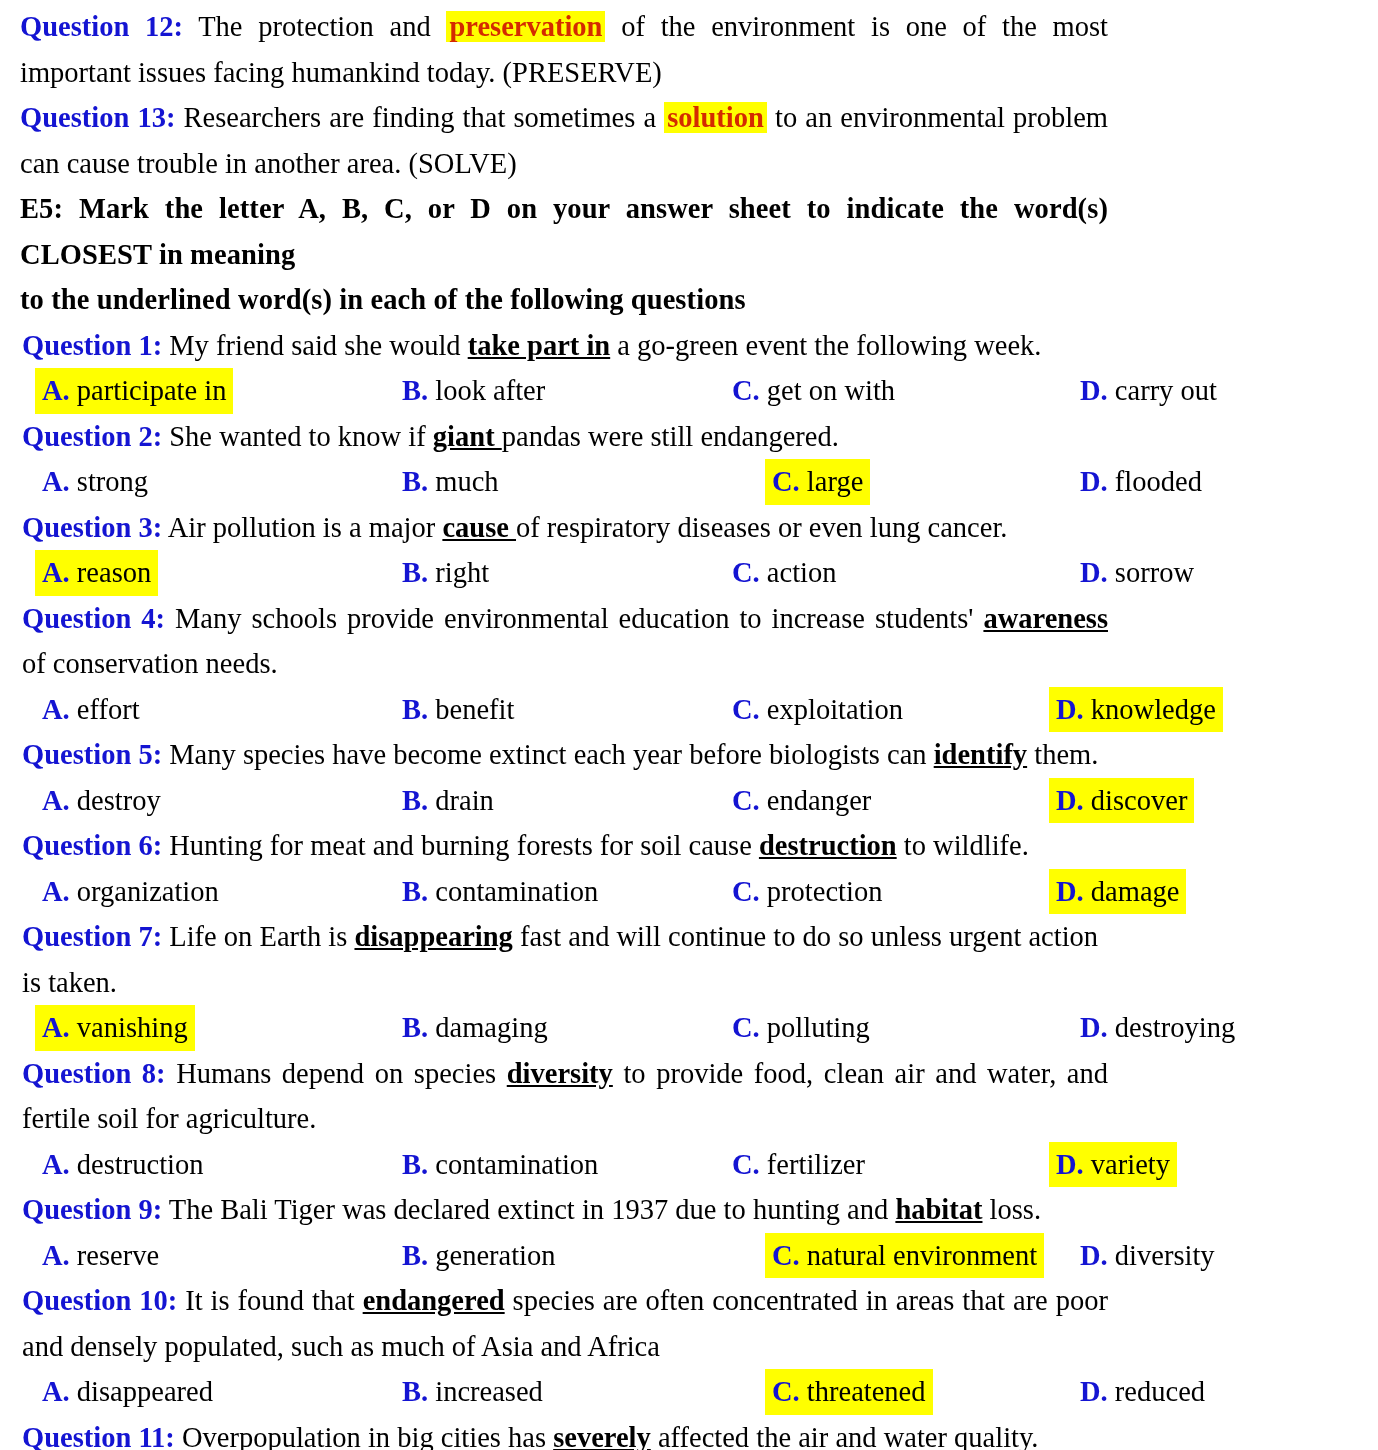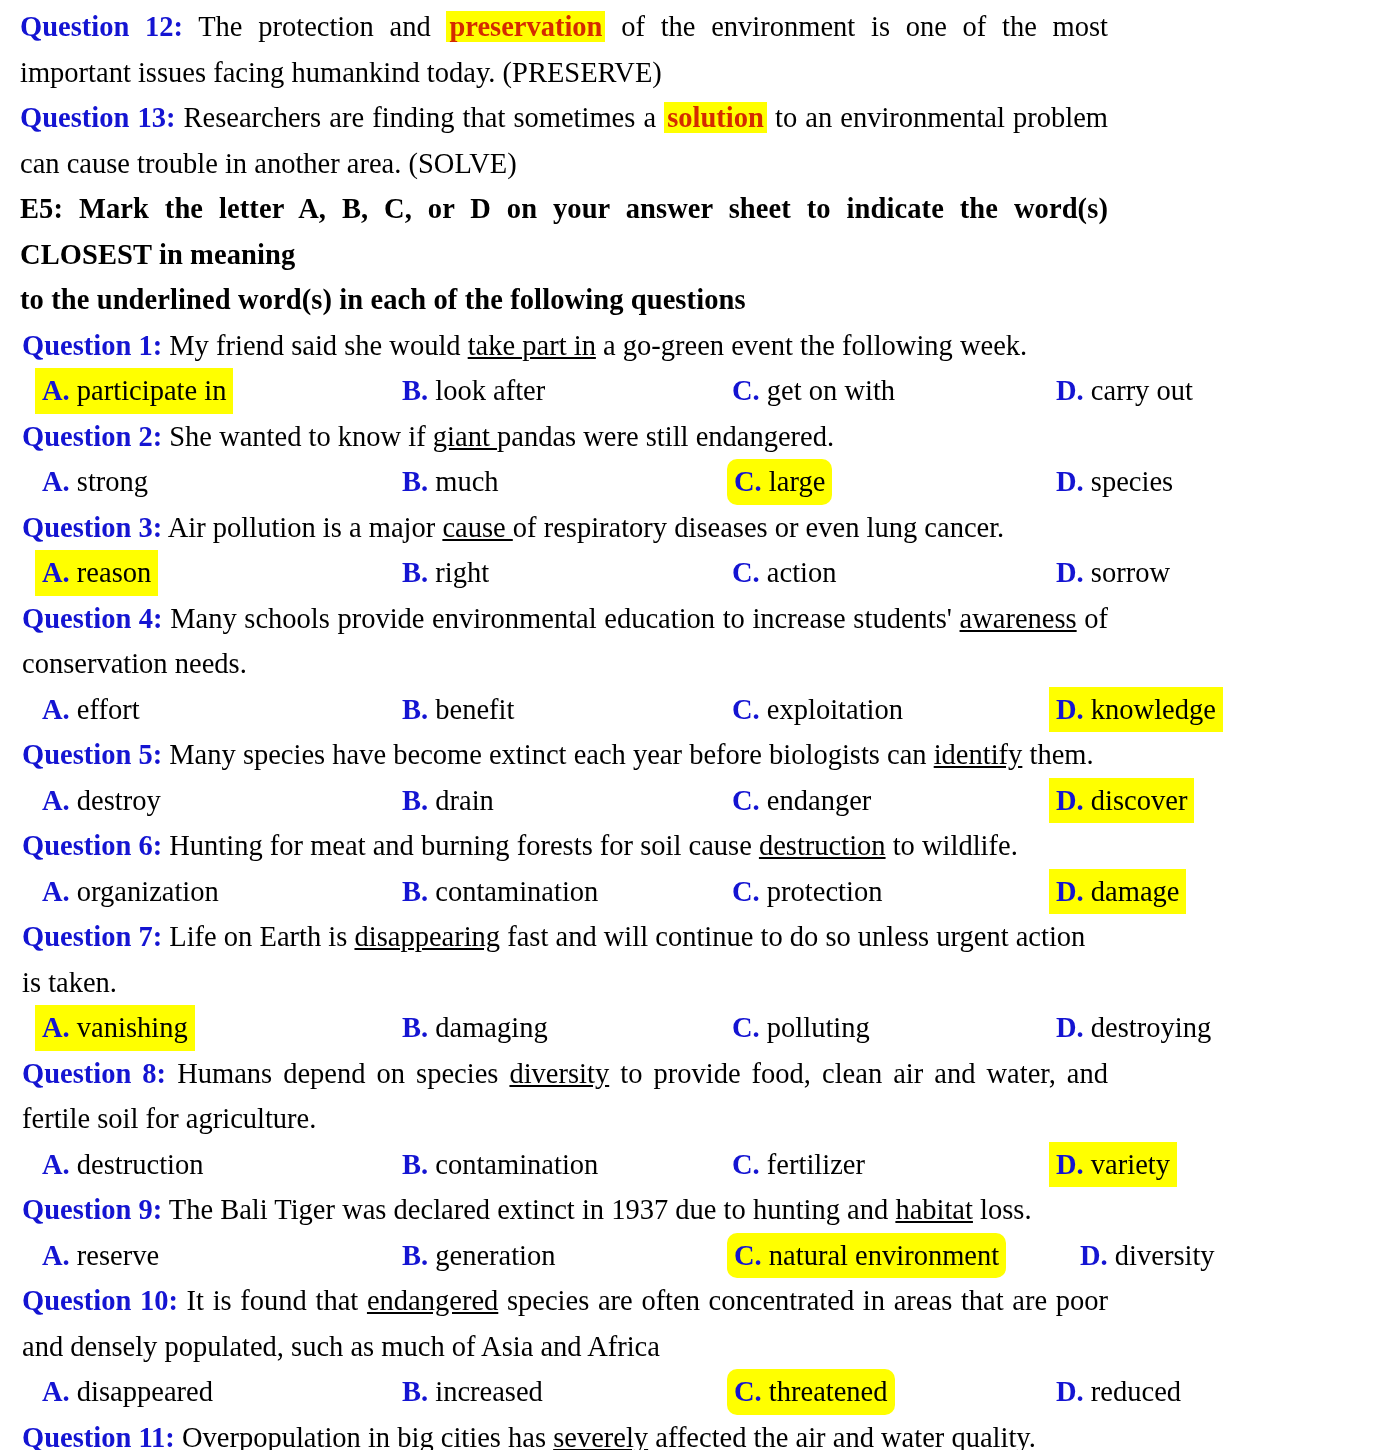--- a/index.html
+++ b/index.html
@@ -30,21 +30,21 @@
     padding: 0;
   }
   .para.noj { text-align: left; }
 
   .qlabel {
     color: #1414D2;
     font-weight: bold;
   }
   .qbody { color: #000000; }
 
-  .u { text-decoration: underline; font-weight: normal; }
+  .u { text-decoration: underline; font-weight: bold; }
 
   
   .redhl {
     background: #FFFF00;
     color: #D42A00;
     font-weight: bold;
     padding: 0 3px;
   }
 
   
@@ -78,22 +78,22 @@
   .opt .txt { color: #000000; }
   .opt.hl {
     background: #FFFF00;
     padding: 0 7px 0 7px;
   }
 
   .col-a { left: 22px; }
   .col-a.hl { left: 15px; }
   .col-b { left: 382px; }
   .col-c { left: 712px; text-align: right; }
-  .col-c.hl { left: 707px; border-radius: 10px; }
-  .col-d { left: 1036px; }
+  .col-c.hl { left: 745px; }
+  .col-d { left: 1060px; }
   .col-d.hl { left: 1029px; text-align: center; }
   .col-d.shift { left: 1060px; }
 
   .q-indent { padding-left: 2px; }
 </style>
 </head>
 <body>
 
 <div class="page">
 
@@ -114,21 +114,21 @@
         <div class="opt col-a hl"><span class="ltr">A.</span><span class="txt"> participate in</span></div>
         <div class="opt col-b"><span class="ltr">B.</span><span class="txt"> look after</span></div>
         <div class="opt col-c"><span class="ltr">C.</span><span class="txt"> get on with</span></div>
         <div class="opt col-d"><span class="ltr">D.</span><span class="txt"> carry out</span></div>
       </div>
       <p class="para q-indent noj"><span class="qlabel">Question 2:</span><span class="qbody"> She wanted to know if </span><span class="u">giant </span><span class="qbody">pandas were still endangered.</span></p>
       <div class="options">
         <div class="opt col-a"><span class="ltr">A.</span><span class="txt"> strong</span></div>
         <div class="opt col-b"><span class="ltr">B.</span><span class="txt"> much</span></div>
         <div class="opt col-c hl"><span class="ltr">C.</span><span class="txt"> large</span></div>
-        <div class="opt col-d"><span class="ltr">D.</span><span class="txt"> species</span></div>
+        <div class="opt col-d"><span class="ltr">D.</span><span class="txt"> flooded</span></div>
       </div>
       <p class="para q-indent noj"><span class="qlabel">Question 3:</span><span class="qbody"> Air pollution is a major </span><span class="u">cause </span><span class="qbody">of respiratory diseases or even lung cancer.</span></p>
       <div class="options">
         <div class="opt col-a hl"><span class="ltr">A.</span><span class="txt"> reason</span></div>
         <div class="opt col-b"><span class="ltr">B.</span><span class="txt"> right</span></div>
         <div class="opt col-c"><span class="ltr">C.</span><span class="txt"> action</span></div>
         <div class="opt col-d"><span class="ltr">D.</span><span class="txt"> sorrow</span></div>
       </div>
       <p class="para q-indent"><span class="qlabel">Question 4:</span><span class="qbody"> Many schools provide environmental education to increase students' </span><span class="u">awareness</span><span class="qbody"> of conservation needs.</span></p>
       <div class="options">

